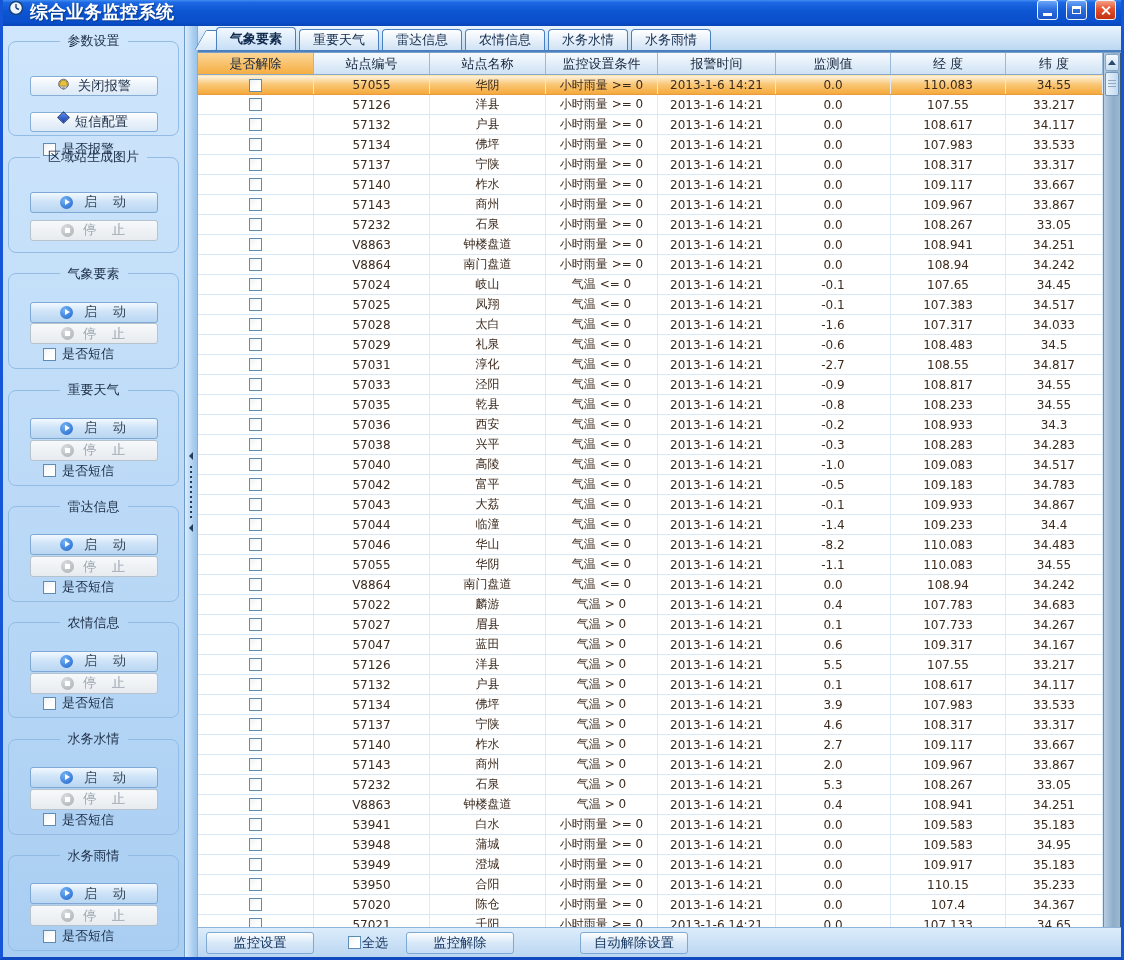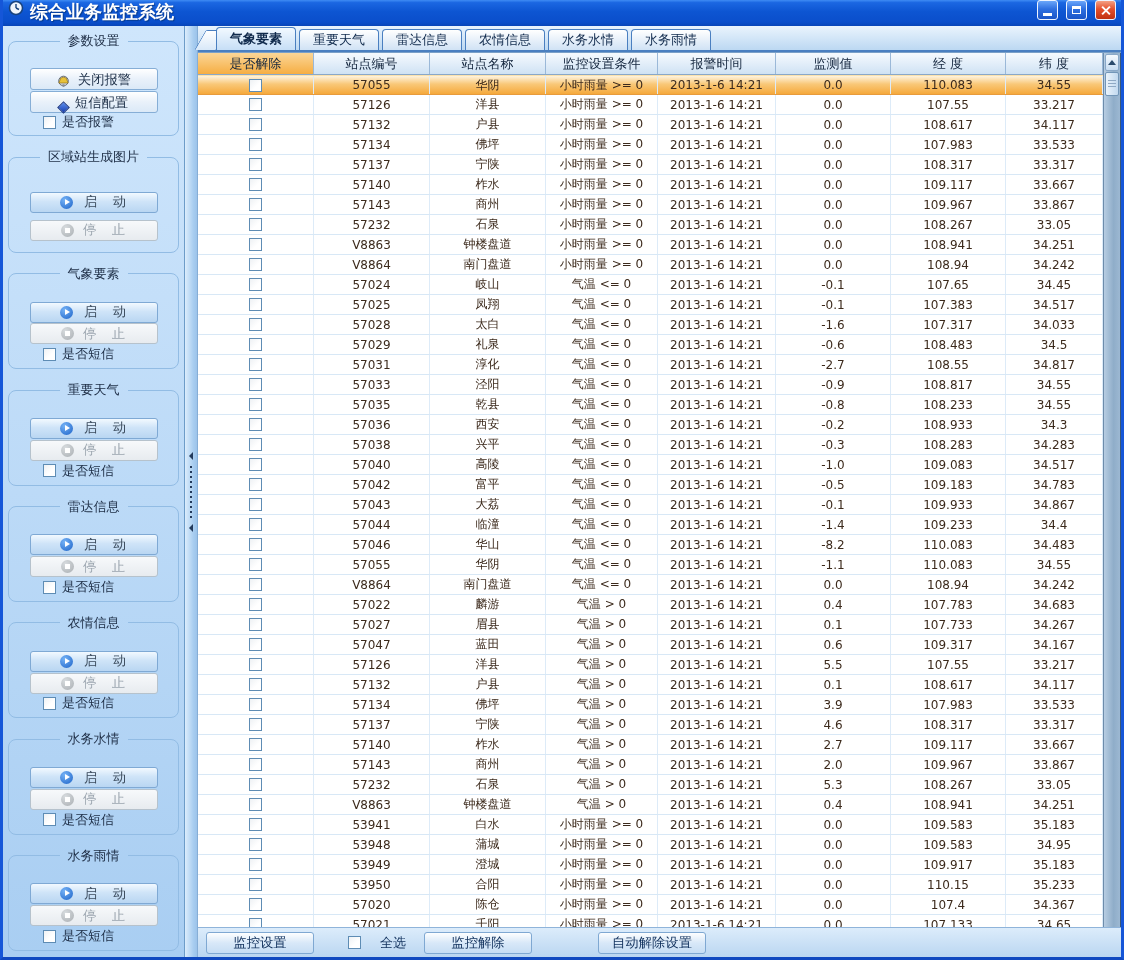--- a/index.html
+++ b/index.html
@@ -27,21 +27,21 @@
 
   
   .content{flex:1;display:flex;min-height:0}
 
   
   .sidebar{flex:0 0 182px;width:182px;background:linear-gradient(180deg,#cfe6fc,#a9cef2);
     border-right:1px solid #6d9cc8;padding:6px 5px;display:flex;flex-direction:column;gap:12px;overflow:hidden}
   fieldset.group{flex:1;border:1px solid #92bce4;border-radius:8px;padding:2px 8px 4px;
     display:flex;flex-direction:column;justify-content:space-evenly;min-height:0;background:transparent}
   fieldset.group legend{margin:16px auto;padding:0 8px;color:#1c2c44;font-size:13px}
-  .sbtn-row{display:flex;align-items:flex-end;justify-content:center;gap:7px;width:128px;height:22px;margin:0 auto;
+  .sbtn-row{display:flex;align-items:flex-start;justify-content:center;gap:7px;width:128px;height:22px;margin:8px auto;
     border:1px solid #86aed6;border-radius:3px;background:linear-gradient(#ffffff,#e9f1fa 50%,#dbe9f7);
     color:#20324a;cursor:pointer}
   .btn-start{width:128px;height:21px;margin:0 auto;display:flex;align-items:center;justify-content:center;gap:11px;
     border:1px solid #7fa9d4;border-radius:3px;background:linear-gradient(#f2f9ff,#cfe4f8 45%,#b9d6f2);
     color:#3c4c5e;letter-spacing:1px;cursor:pointer}
   .btn-stop{width:128px;height:21px;margin:0 auto;display:flex;align-items:center;justify-content:center;gap:9px;
     border:1px solid #b6c2cc;border-radius:3px;background:linear-gradient(#f7f9fb,#e7ebef);
     color:#9aa4ae;letter-spacing:1px}
   .ico-play{width:13px;height:13px;border-radius:50%;background:radial-gradient(circle at 35% 30%,#74b2f6,#1d63c8);position:relative;flex:0 0 13px}
   .ico-play::after{content:"";position:absolute;left:5px;top:3px;border-left:5px solid #fff;border-top:3.5px solid transparent;border-bottom:3.5px solid transparent}
@@ -89,21 +89,21 @@
   .sb-up-arrow{width:0;height:0;border-bottom:5px solid #2a4a6c;border-left:4px solid transparent;border-right:4px solid transparent}
   .sb-thumb{flex:0 0 24px;margin:0 1px;border:1px solid #7296b8;border-radius:2px;
     background:linear-gradient(90deg,#eaf3fb,#c2d9ef);display:flex;align-items:center;justify-content:center;cursor:pointer}
   .sb-thumb::after{content:"";width:8px;height:9px;background:repeating-linear-gradient(180deg,#8fa9c4 0 1px,transparent 1px 3px)}
 
   
   .footer{flex:0 0 30px;display:flex;align-items:center;padding:0 8px;
     background:linear-gradient(#dcecfb,#bad6f1);border-top:1px solid #8fb4da}
   .fbtn{min-width:108px;height:22px;padding:6px 12px;border:1px solid #7fa8d2;border-radius:3px;
     background:linear-gradient(#fdfeff,#d8e8f8 50%,#c6ddf4);color:#10305c;display:flex;align-items:center;justify-content:center;cursor:pointer}
-  .chk-all{display:flex;align-items:center;gap:19px;margin:0 18px 0 34px;color:#10305c;cursor:pointer}
+  .chk-all{display:flex;align-items:center;gap:1px;margin:0 18px 0 34px;color:#10305c;cursor:pointer}
   .footer .fbtn + .fbtn{margin-left:10px}
   .fbtn.b2{margin-right:56px}
 </style>
 </head>
 <body>
 
 <div class="window">
 
   <div class="titlebar">
     <svg class="appicon" viewBox="0 0 16 16">

